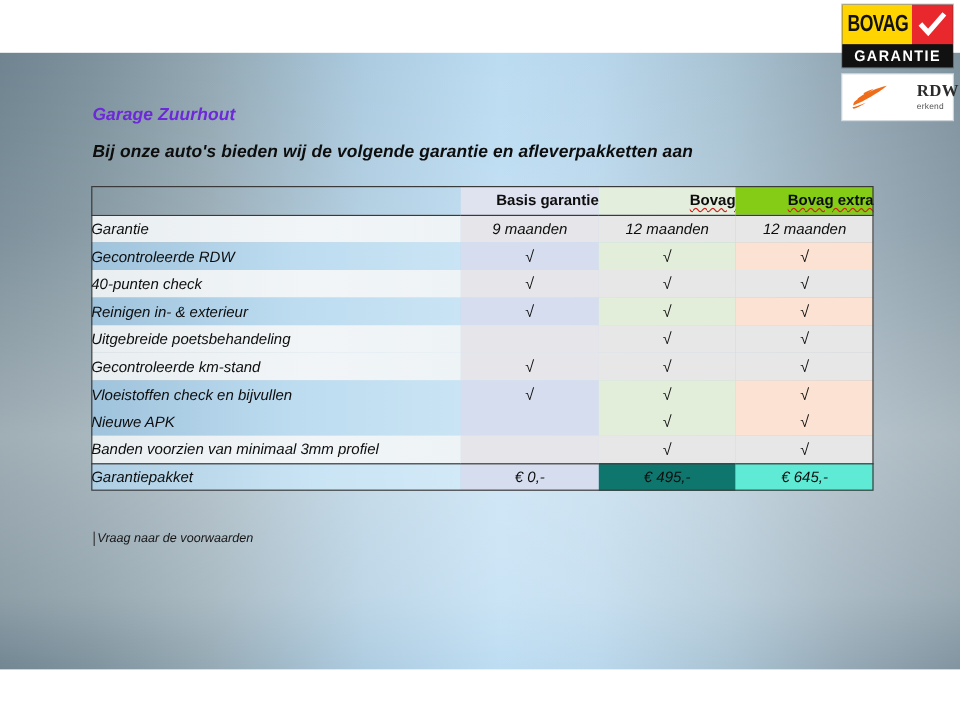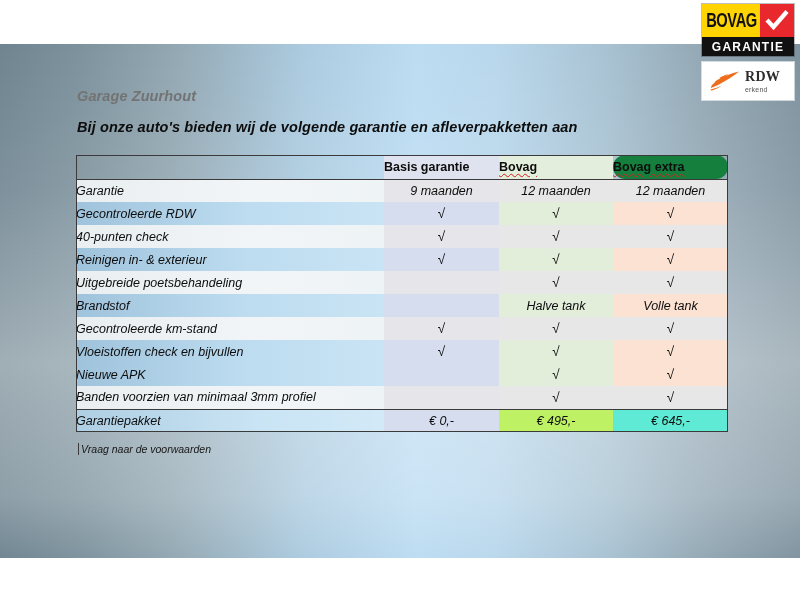--- a/index.html
+++ b/index.html
@@ -83,38 +83,39 @@
     color:#ffffff; transform:scaleY(1.06); line-height:1;
   }
 
   .rdw-logo {
     margin-top:6px;
     width:92px; height:38px;
     background:#ffffff;
     display:flex; align-items:center;
     padding-left:6px;
     box-shadow:0 0 0 1px rgba(255,255,255,0.6);
+    gap:19px;
   }
   .rdw-mark { width:34px; height:26px; flex:none; }
   .rdw-text { margin-left:3px; line-height:1; }
   .rdw-name {
     font-family:"Liberation Serif", serif;
     font-size:14px; font-weight:700; color:#2c2c2c; letter-spacing:0.3px;
   }
   .rdw-sub {
     font-family:"Liberation Sans", sans-serif;
     font-size:7px; color:#555555; letter-spacing:0.2px; margin-top:2px;
   }
 
   
   .company-name {
     position:absolute; left:77px; top:88px;
     font-family:"Liberation Sans", sans-serif;
     font-weight:700; font-style:italic;
-    font-size:14.5px; color:#737373;
+    font-size:14.5px; color:#6d28d9;
     letter-spacing:0.1px;
   }
   .headline {
     position:absolute; left:77px; top:119px;
     font-family:"Liberation Sans", sans-serif;
     font-weight:700; font-style:italic;
     font-size:14.5px; color:#0d0d0d;
     letter-spacing:0.1px; white-space:nowrap;
   }
 
@@ -142,27 +143,27 @@
     vertical-align:middle;
     border:none;
   }
 
   
   tr.head th {
     height:24px;
     font-style:normal;
     font-weight:700;
     font-size:12.5px;
-    text-align:left;
+    text-align:right;
     border-bottom:1.5px solid #3a3a3a;
   }
   th.h-label { border-bottom:1.5px solid #3a3a3a; background:transparent; }
   th.h-basis { background:#dfe3f0; border-left:1.5px solid #3a3a3a; }
   th.h-bovag { background:#e4eedd; border-left:1.5px solid #3a3a3a; }
-  th.h-extra { background:#15803d; border-left:1.5px solid #3a3a3a;border-radius:12px; }
+  th.h-extra { background:#84cc16; border-left:1.5px solid #3a3a3a; }
   .wavy { text-decoration:underline; text-decoration-style:wavy;
           text-decoration-color:#d02020; text-decoration-thickness:1px;
           text-underline-offset:2px; }
 
   
   td.label {
     font-style:italic;
     padding-left:7px;
     text-align:left;
     white-space:nowrap;
@@ -181,21 +182,21 @@
   tr.odd  td.v1 { background:#d6ddef; }
   tr.even td.v1 { background:#e6e6ea; }
   tr.odd  td.v2 { background:#e2edda; }
   tr.even td.v2 { background:#e7e7e7; }
   tr.odd  td.v3 { background:#fbe2d2; }
   tr.even td.v3 { background:#e7e7e7; }
 
   tr.last td { border-top:1.5px solid #3a3a3a; }
   tr.last td.label { background:linear-gradient(to right,#aecee3 0%,#c9e4f4 60%,#d2e9f7 100%); }
   tr.last td.v1 { background:#d6ddef; }
-  tr.last td.v2 { background:#bef264;font-style:italic; }
+  tr.last td.v2 { background:#0f766e;font-style:italic; }
   tr.last td.v3 { background:#5eead4;margin-left:48px; }
 
   .tbl-border {
     position:absolute; left:0; top:0;
     width:652px; height:100%;
     border:1.5px solid #3a3a3a;
     pointer-events:none;
   }
 
   .footnote {
@@ -304,26 +305,20 @@
             <td class="val v1 check">√</td>
             <td class="val v2 check">√</td>
             <td class="val v3 check">√</td>
           </tr>
           <tr class="even">
             <td class="label">Uitgebreide poetsbehandeling</td>
             <td class="val v1"></td>
             <td class="val v2 check">√</td>
             <td class="val v3 check">√</td>
           </tr>
-          <tr class="odd">
-            <td class="label">Brandstof</td>
-            <td class="val v1"></td>
-            <td class="val v2">Halve tank</td>
-            <td class="val v3">Volle tank</td>
-          </tr>
           <tr class="even">
             <td class="label">Gecontroleerde km-stand</td>
             <td class="val v1 check">√</td>
             <td class="val v2 check">√</td>
             <td class="val v3 check">√</td>
           </tr>
           <tr class="odd">
             <td class="label">Vloeistoffen check en bijvullen</td>
             <td class="val v1 check">√</td>
             <td class="val v2 check">√</td>

